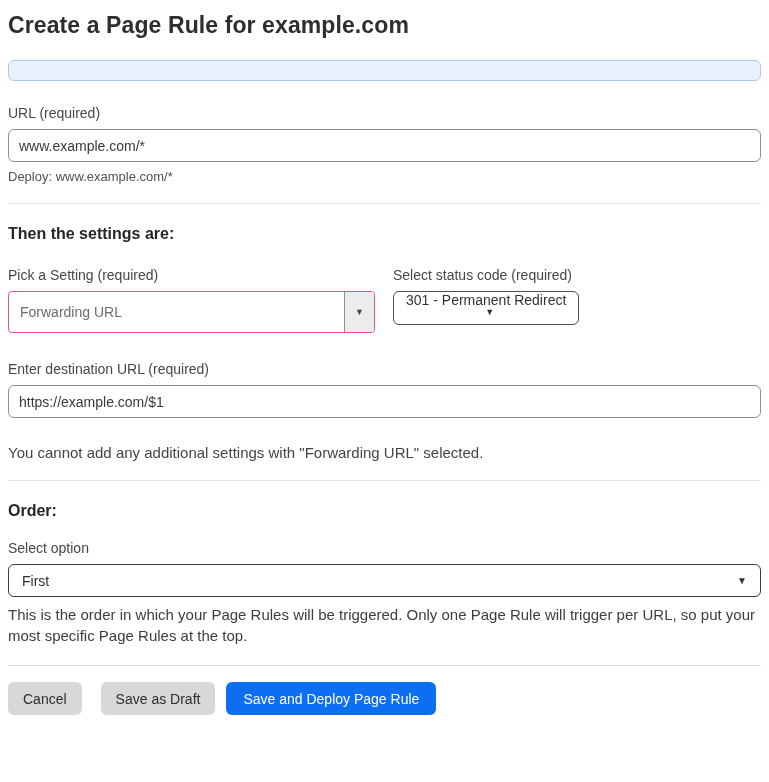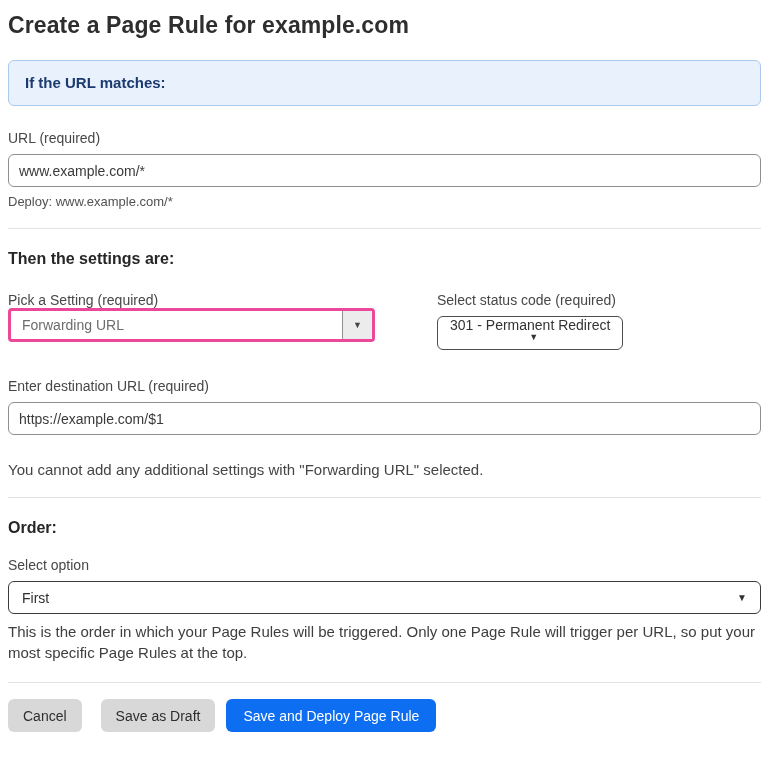--- a/index.html
+++ b/index.html
@@ -68,30 +68,30 @@
   .section-heading {
     margin-top: 21px;
     font-size: 16px;
     font-weight: 700;
     color: #262626;
   }
   
   .settings-row {
     display: flex;
     margin-top: 24px;
-    gap: 44px;
   }
   .setting-col { width: 367px; margin-right: 18px; }
   .status-col { }
   
   .select-split {
     display: flex;
     align-items: stretch;
-    height: 34px;
-    border: 3px solid #ec4899;
+    height: 42px;
+    margin-top: 8px;
+    border: 1px solid #ec4899;
     border-radius: 4px;
     background: #fff;
     overflow: hidden;
     cursor: pointer;
   }
   .select-split .select-value {
     flex: 1;
     display: flex;
     align-items: center;
     padding-left: 11px;
@@ -184,21 +184,20 @@
   .spacer-top { margin-top: 24px; }
   .spacer-dest { margin-top: 28px; }
   .spacer-order-label { margin-top: 20px; }
 </style>
 </head>
 <body>
 
 <h1 class="page-title">Create a Page Rule for example.com</h1>
 
 <div class="info-box">
-  <div class="info-heading">If the URL matches:</div>
 </div>
 
 <label class="field-label spacer-top">URL (required)</label>
 <input type="text" class="text-input" value="www.example.com/*" style="">
 <div class="helper-text">Deploy: www.example.com/*</div>
 
 <hr class="divider">
 
 <h2 class="section-heading">Then the settings are:</h2>
 

